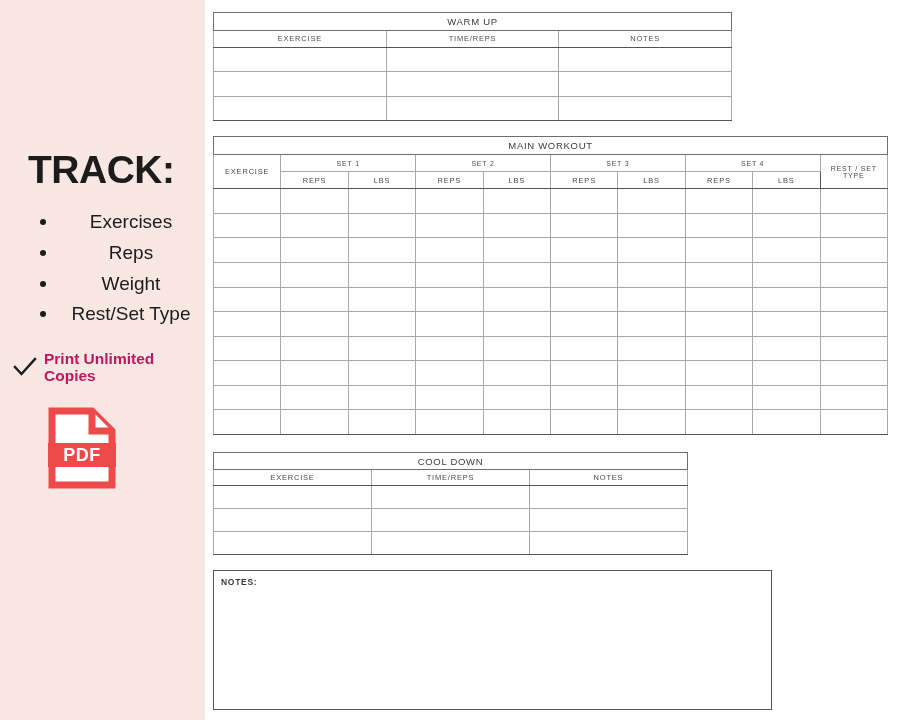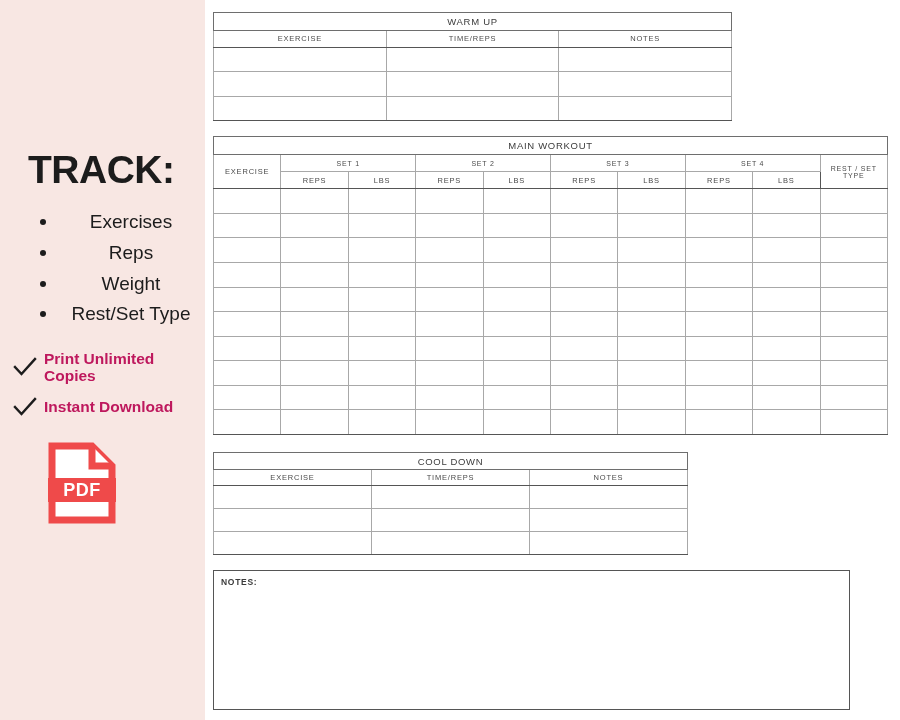--- a/index.html
+++ b/index.html
@@ -133,21 +133,21 @@
   .row-cell { height: 22px; }
   .lbs-col { background: #f9e6e2; }
   .thick-left { border-left: 1.6px solid #555 !important; }
   .thick-bottom { border-bottom: 1.6px solid #555 !important; }
 
   
   #notes-box {
     position: absolute;
     left: 213px;
     top: 570px;
-    width: 637px;
+    width: 559px;
     height: 140px;
     border: 1.6px solid #555;
     background: #ffffff;
     box-sizing: border-box;
   }
   #notes-label {
     font-size: 8.5px;
     font-weight: bold;
     letter-spacing: 0.7px;
     color: #3b3b3b;
@@ -169,28 +169,20 @@
   </ul>
 
   <div id="features">
     <div class="feature">
       <span class="check-icon">
         <svg width="26" height="26" viewBox="0 0 26 26">
           <path d="M3 13 L9.5 20 L23 5" fill="none" stroke="#1c1c1c" stroke-width="2.4" stroke-linecap="square" stroke-linejoin="miter"></path>
         </svg>
       </span>
       <span class="feature-label">Print Unlimited Copies</span>
-    </div>
-    <div class="feature">
-      <span class="check-icon">
-        <svg width="26" height="26" viewBox="0 0 26 26">
-          <path d="M3 13 L9.5 20 L23 5" fill="none" stroke="#1c1c1c" stroke-width="2.4" stroke-linecap="square" stroke-linejoin="miter"></path>
-        </svg>
-      </span>
-      <span class="feature-label">Instant Download</span>
     </div>
   </div>
 
   <div id="pdf-icon-wrap">
     <svg width="68" height="82" viewBox="0 0 68 82">
       <path d="M4 4 H44 L64 24 V78 H4 Z" fill="#ffffff" stroke="#ef4a4a" stroke-width="7" stroke-linejoin="miter"></path>
       <path d="M44 4 L44 24 L64 24" fill="#ffffff" stroke="#ef4a4a" stroke-width="7" stroke-linejoin="miter"></path>
       <rect x="0" y="36" width="68" height="24" fill="#ef4a4a"></rect>
       <text x="34" y="54" text-anchor="middle" fill="#ffffff" font-family="Liberation Sans, sans-serif" font-size="18" font-weight="bold" letter-spacing="0.5">PDF</text>
     </svg>

